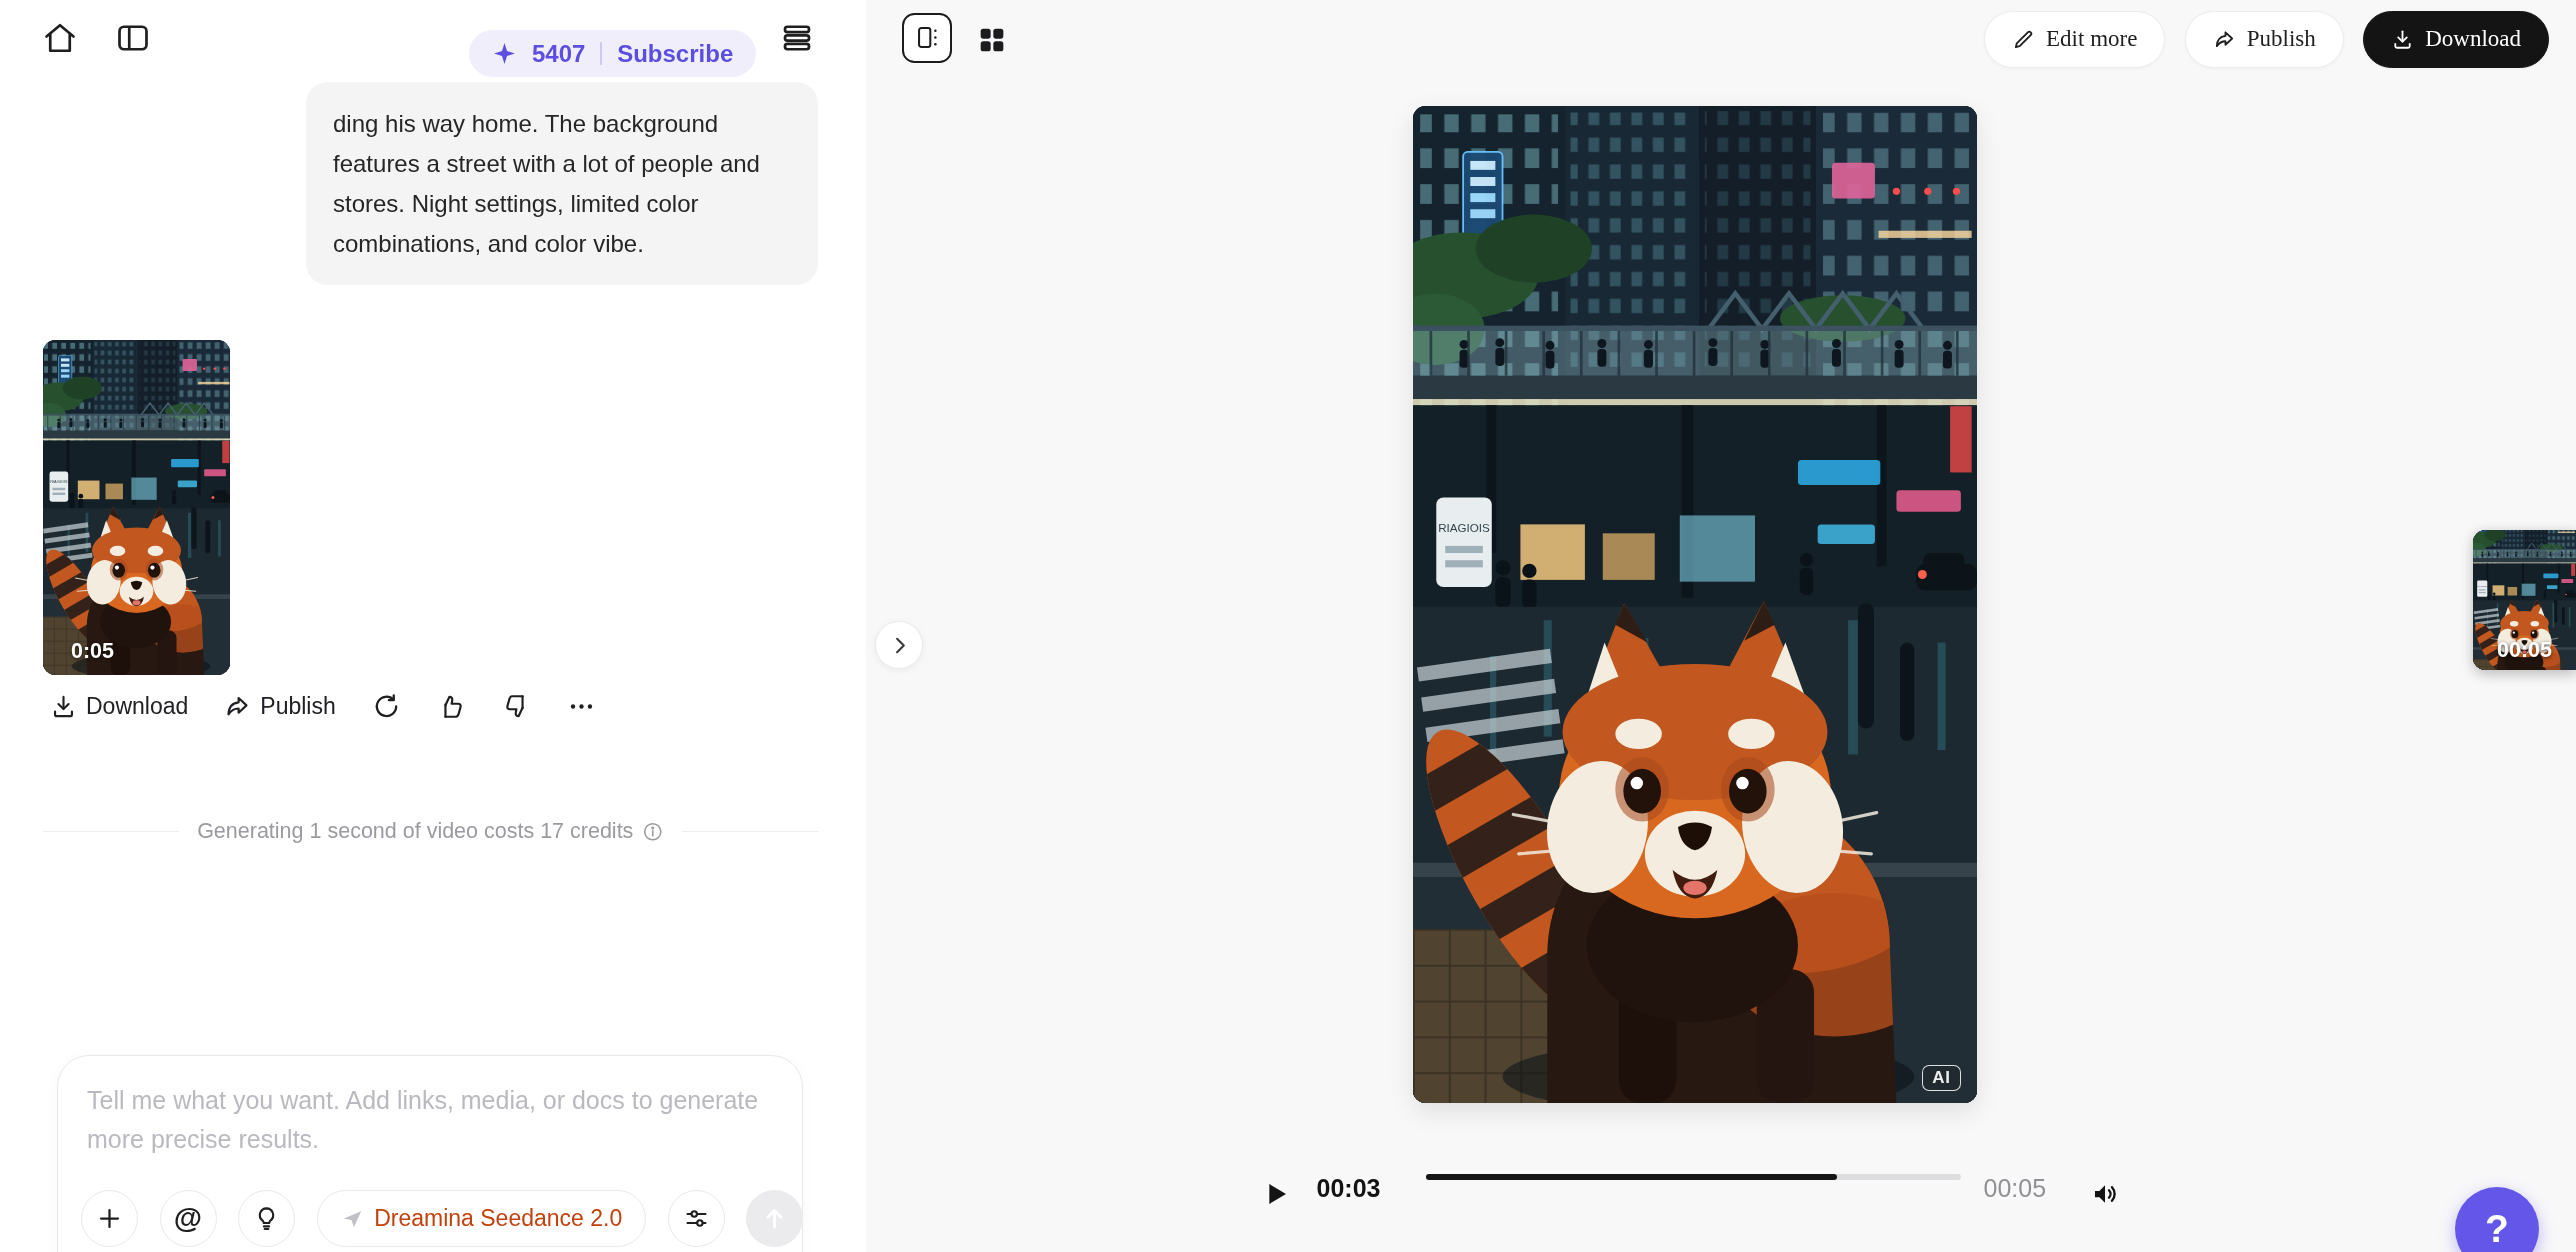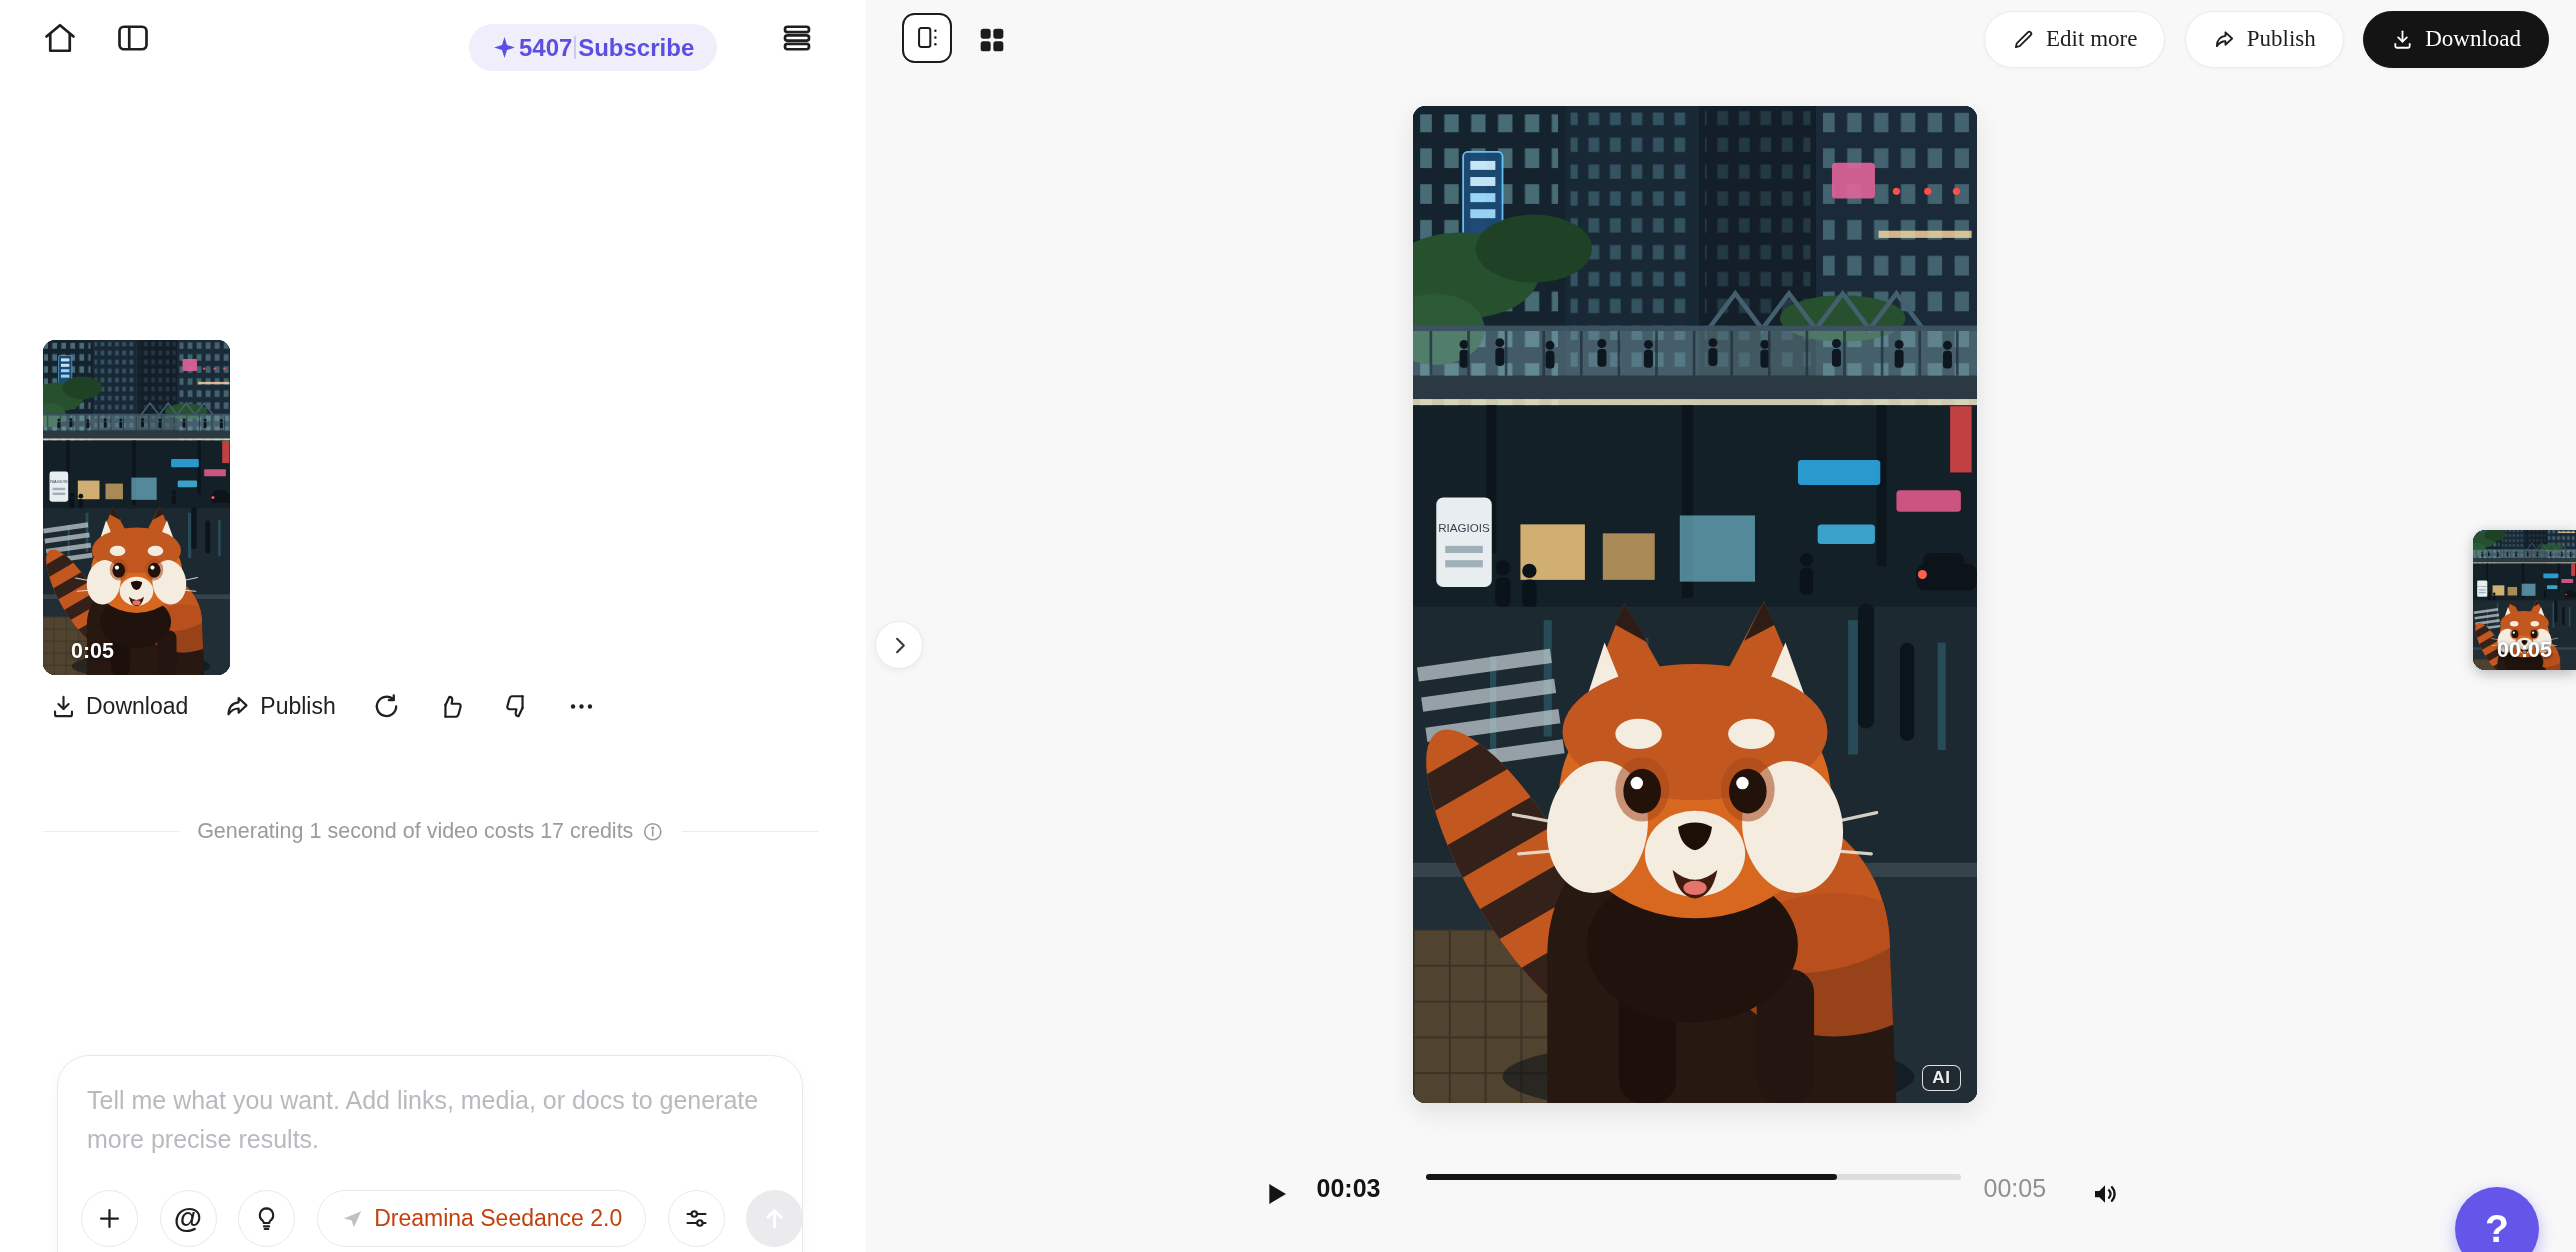--- a/index.html
+++ b/index.html
@@ -8,22 +8,22 @@
   .app { position:relative; width:2576px; height:1252px; }
 
   
   .left-panel { position:absolute; left:0; top:0; width:866px; height:1252px; background:#ffffff; }
   .icon-btn { background:none; border:none; cursor:pointer; display:flex; align-items:center; justify-content:center; color:#1f1f1f; padding:0; }
   .ic { display:block; }
   .home-btn { position:absolute; left:38px; top:16px; width:43px; height:43px; }
   .toggle-btn { position:absolute; left:111px; top:16px; width:43px; height:43px; }
   .history-btn { position:absolute; left:775px; top:16px; width:43px; height:43px; }
 
-  .credit-badge { position:absolute; left:469px; top:24px; height:47px; display:flex; align-items:center;
-    gap:2px; padding:0 23px; background:#f1eefc; border-radius:25px; cursor:pointer; }
+  .credit-badge { position:absolute; left:469px; top:30px; height:47px; display:flex; align-items:center;
+    gap:15px; padding:0 23px; background:#f1eefc; border-radius:25px; cursor:pointer; }
   .credit-badge .num { font-size:24px; font-weight:bold; color:#5b4ee0; }
   .credit-badge .sep { width:1.8px; height:23px; background:#cfc8f2; }
   .credit-badge .sub { font-size:24px; font-weight:bold; color:#5b4ee0; }
 
   .bubble { position:absolute; left:306px; top:82px; width:512px; background:#f4f4f5; border-radius:21.5px;
     padding:21.5px 27px; font-size:24px; line-height:40px; color:#262626; }
 
   .thumb { position:absolute; left:43px; top:340px; width:187px; height:335px; border-radius:12.5px;
     overflow:hidden; cursor:pointer; background:#101d29; }
   .thumb svg { width:100%; height:100%; }
@@ -306,20 +306,21 @@
     <button class="icon-btn history-btn">
       <span>
         <svg class="ic" width="36" height="36" viewBox="0 0 24 24" fill="none" stroke="currentColor" stroke-width="1.8" stroke-linecap="round">
             <rect x="4" y="4.5" width="16" height="3.6" rx="1.6"></rect>
             <rect x="4" y="10.2" width="16" height="3.6" rx="1.6"></rect>
             <rect x="4" y="15.9" width="16" height="3.6" rx="1.6"></rect>
           </svg>
       </span>
     </button>
 
+    <div class="bubble">ding his way home. The background features a street with a lot of people and stores. Night settings, limited color combinations, and color vibe.</div>
 
     <div class="thumb">
       <svg preserveAspectRatio="xMidYMid slice" viewBox="0 0 209 375" width="187" height="335">
           <use href="#scene"></use>
         </svg>
       <span class="dur">0:05</span>
     </div>
 
     <div class="gen-actions">
       <button class="icon-btn txt-btn">

